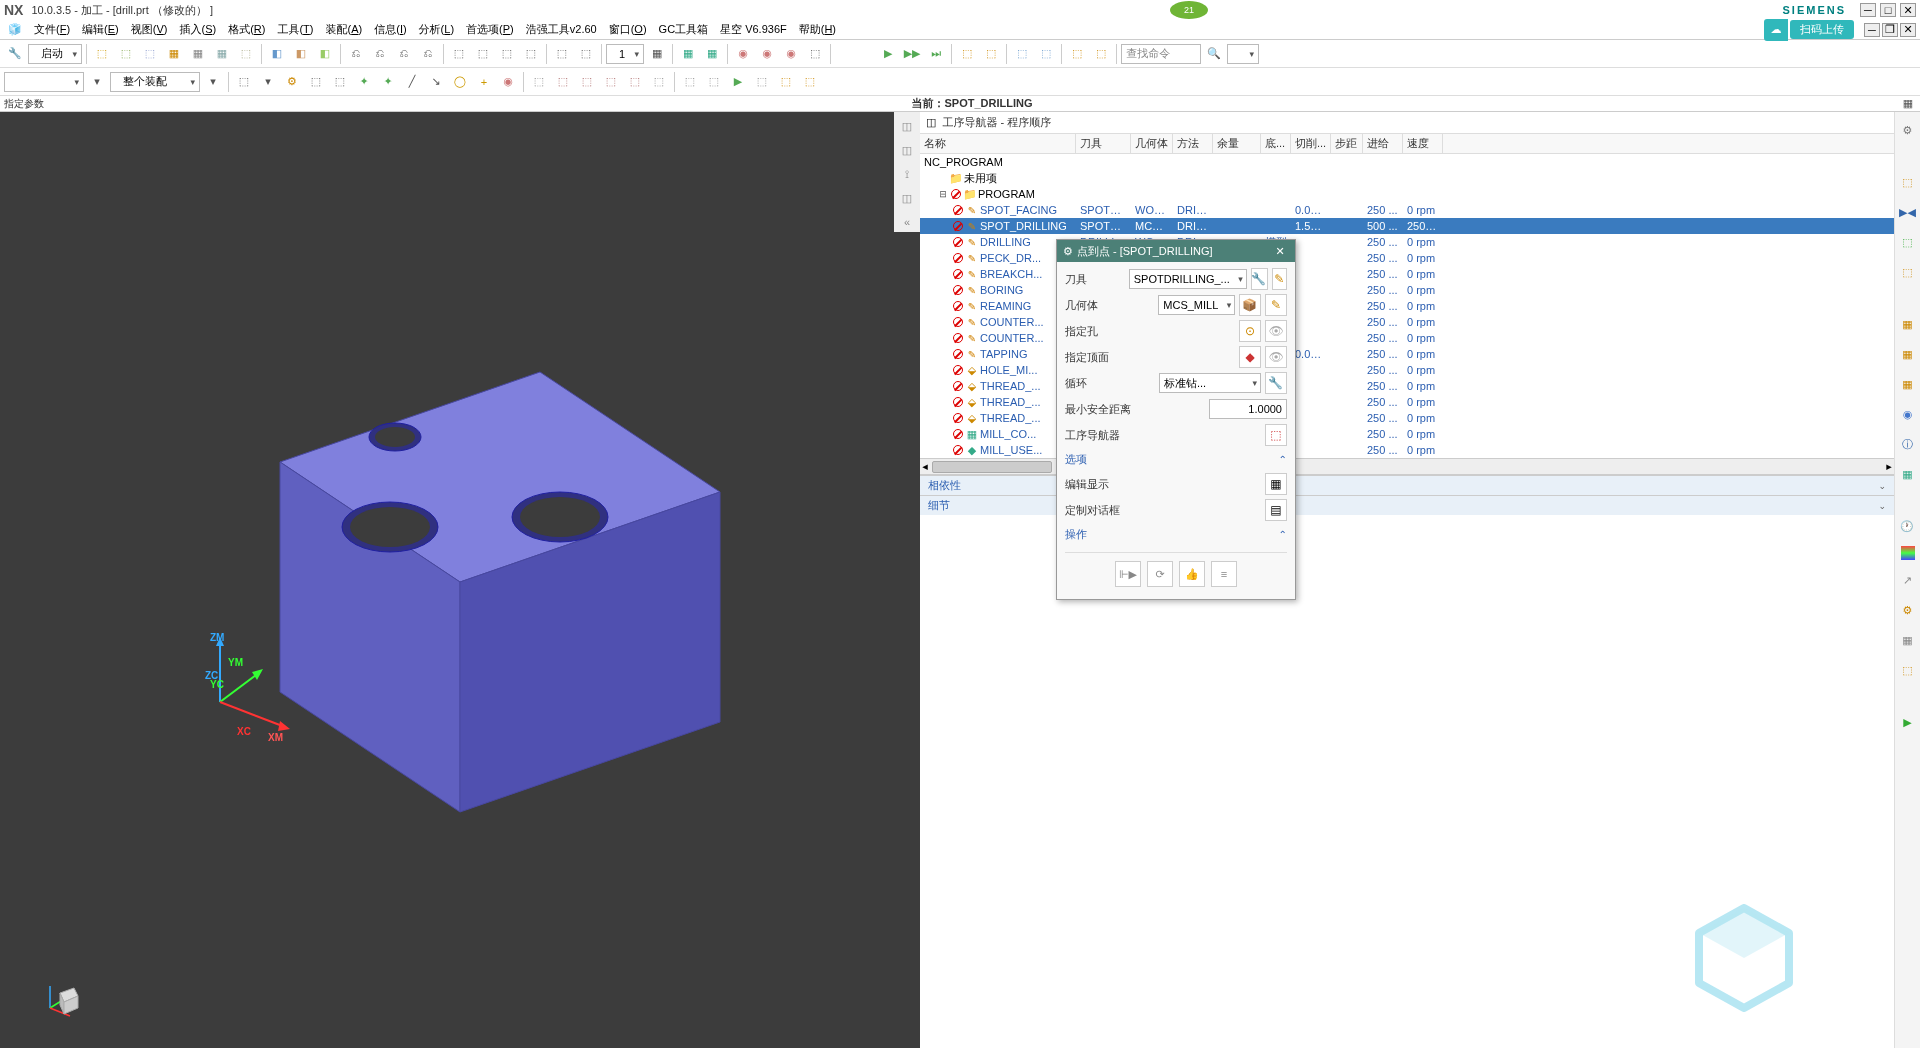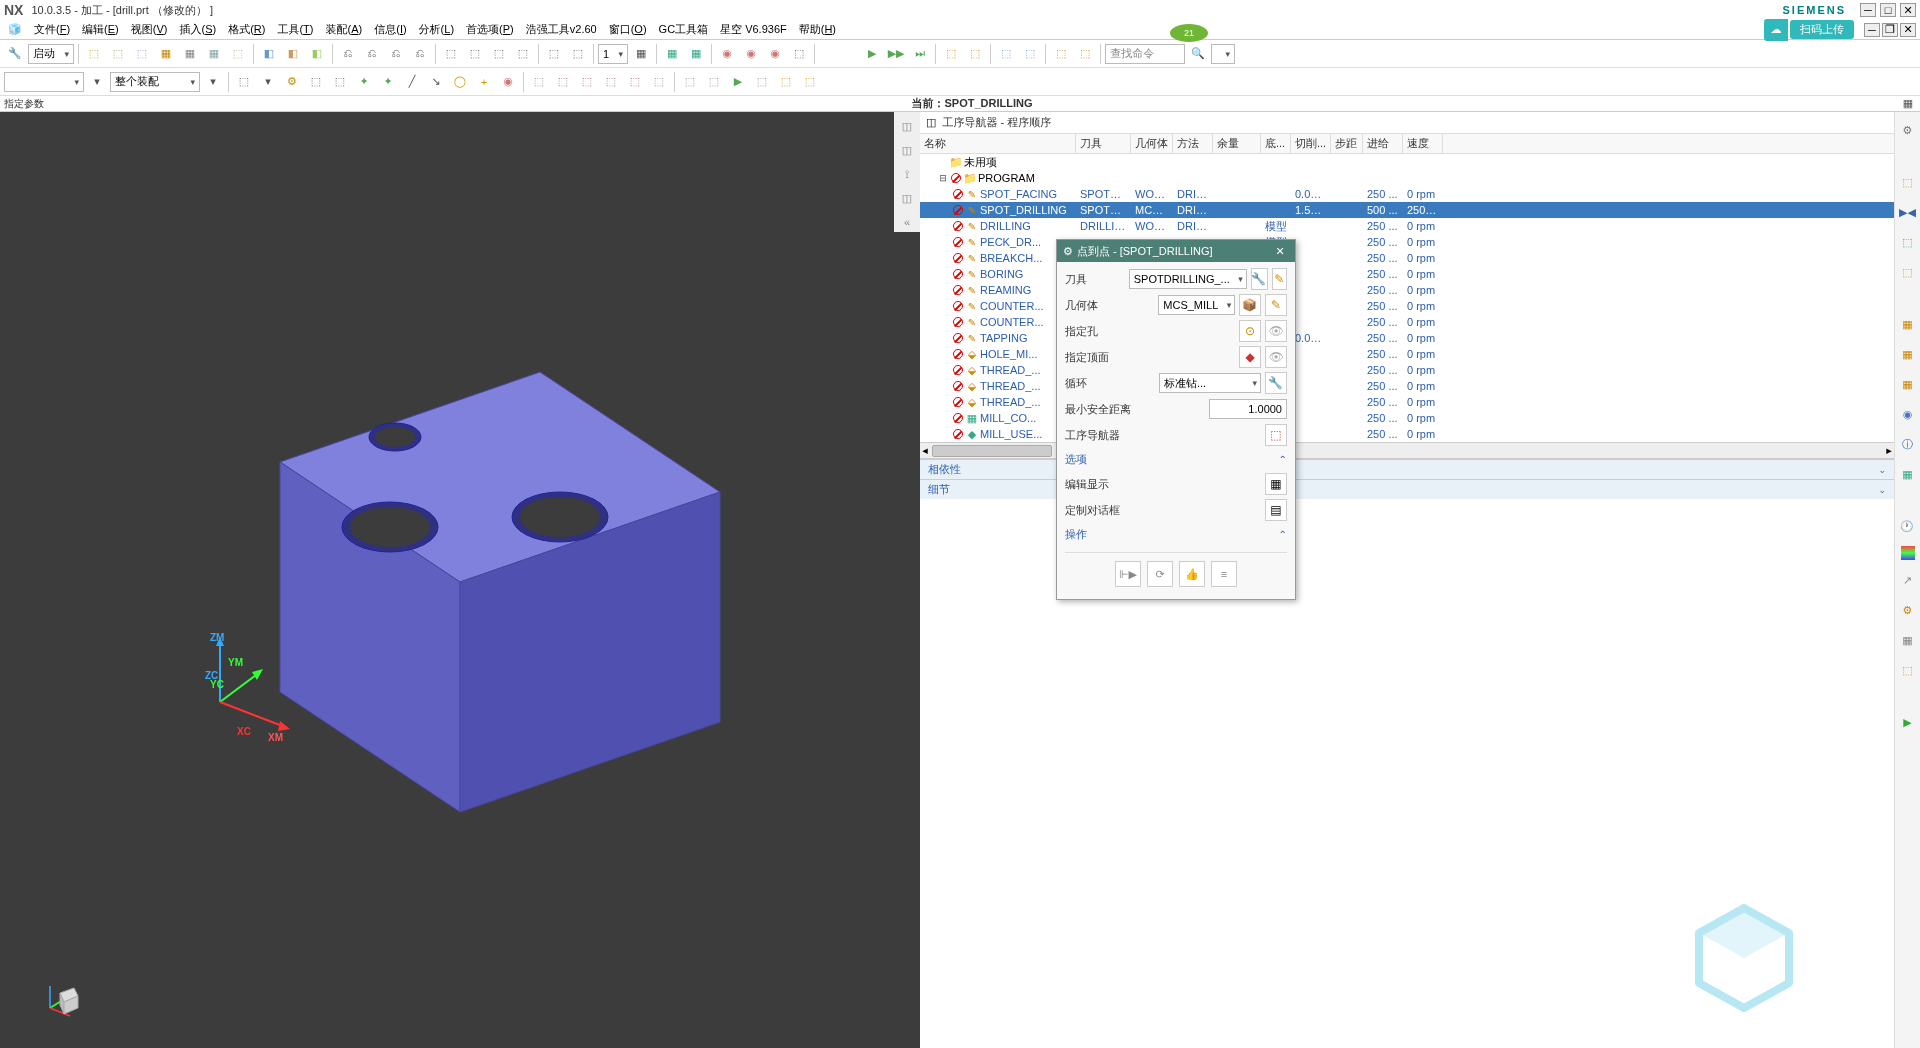--- a/index.html
+++ b/index.html
@@ -2,32 +2,32 @@
 <html><head>
 <meta charset="utf-8">
 <style>
 * { margin: 0; padding: 0; box-sizing: border-box; font-family: "Microsoft YaHei", Arial, sans-serif; font-size: 11px; }
 body { width: 1920px; height: 1048px; overflow: hidden; background: #f0f0f0; position: relative; }
 .title-bar { height: 20px; background: #fff; display: flex; align-items: center; padding: 0 4px; }
 .title-bar .nx-logo { font-weight: bold; color: #555; font-size: 14px; margin-right: 8px; }
 .title-bar .title-text { color: #333; flex: 1; }
 .title-bar .right-ctrls { display: flex; align-items: center; gap: 4px; margin-left: 34px; }
 .title-bar .siemens { color: #008080; font-weight: bold; letter-spacing: 2px; margin-right: 10px; }
-.green-circle { width: 38px; height: 18px; border-radius: 50%; background: #6fb536; color: #fff; display: flex; align-items: center; justify-content: center; font-size: 9px; position: absolute; left: 1170px; top: 1px; margin-top: 23px; }
+.green-circle { width: 38px; height: 18px; border-radius: 50%; background: #6fb536; color: #fff; display: flex; align-items: center; justify-content: center; font-size: 9px; position: absolute; left: 1170px; top: 1px; }
 .win-btn { width: 16px; height: 14px; border: 1px solid #999; background: #eee; display: flex; align-items: center; justify-content: center; cursor: pointer; }
 .menu-bar { height: 20px; background: #fff; border-bottom: 1px solid #ccc; display: flex; align-items: center; padding: 0 4px; gap: 2px; }
 .menu-bar .menu-item { padding: 2px 6px; cursor: pointer; }
 .menu-bar .menu-item u { text-decoration: underline; }
 .menu-bar .filler { flex: 1; }
 .menu-bar .teal-btn { background: #30b8bb; color: #fff; padding: 2px 10px; border-radius: 3px; display: flex; align-items: center; gap: 4px; }
 .sub-win-btns { display: flex; gap: 2px; margin-left: 8px; }
 .toolbar-row { height: 28px; background: #fff; border-bottom: 1px solid #ddd; display: flex; align-items: center; padding: 0 4px; gap: 2px; }
 .tb-btn { width: 22px; height: 22px; border: 1px solid transparent; display: flex; align-items: center; justify-content: center; cursor: pointer; color: #555; }
 .tb-sep { width: 1px; height: 20px; background: #ccc; margin: 0 2px; }
-.tb-dropdown { height: 20px; border: 1px solid #bbb; padding: 0 18px 0 4px; background: #fff; position: relative; display: flex; align-items: center; min-width: 50px; }
+.tb-dropdown { height: 20px; border: 1px solid #bbb; padding: 0 18px 0 12px; background: #fff; position: relative; display: flex; align-items: center; min-width: 50px; }
 .tb-dropdown::after { content: "▾"; position: absolute; right: 4px; color: #555; font-size: 9px; }
 .search-box { height: 20px; border: 1px solid #bbb; padding: 0 4px; min-width: 80px; color: #888; display: flex; align-items: center; }
 .status-bar { height: 16px; background: #fff; border-bottom: 1px solid #ccc; display: flex; align-items: center; padding: 0 4px; }
 .status-bar .status-text { font-size: 10px; color: #333; }
 .status-bar .center-text { margin: 0 auto; color: #333; }
 .main-area { display: flex; height: 946px; }
 .viewport { width: 920px; background: #3c3c3c; position: relative; }
 .left-toolstrip { position: absolute; right: 0; top: 0; width: 26px; background: #efefef; height: 120px; display: flex; flex-direction: column; align-items: center; padding-top: 4px; gap: 4px; }
 .left-toolstrip .strip-icon { width: 20px; height: 20px; color: #888; display: flex; align-items: center; justify-content: center; }
 .model-svg { position: absolute; top: 180px; left: 180px; }
@@ -274,20 +274,34 @@
         <div class="col-h" style="width: 40px;">方法</div>
         <div class="col-h" style="width: 48px;">余量</div>
         <div class="col-h" style="width: 30px;">底...</div>
         <div class="col-h" style="width: 40px;">切削...</div>
         <div class="col-h" style="width: 32px;">步距</div>
         <div class="col-h" style="width: 40px;">进给</div>
         <div class="col-h" style="width: 40px;">速度</div>
       </div>
     <div class="tree-area" id="tree">
         <div class="tree-row">
+          <span class="cell name-cell" style="width: 156px; padding-left: 4px;">
+            <span>NC_PROGRAM</span>
+          </span>
+          <span class="cell" style="width: 55px;"></span>
+          <span class="cell" style="width: 42px;"></span>
+          <span class="cell" style="width: 40px;"></span>
+          <span class="cell" style="width: 48px;"></span>
+          <span class="cell" style="width: 30px;"></span>
+          <span class="cell" style="width: 40px;"></span>
+          <span class="cell" style="width: 32px;"></span>
+          <span class="cell" style="width: 40px;"></span>
+          <span class="cell" style="width: 40px;"></span>
+        </div>
+        <div class="tree-row">
           <span class="cell name-cell" style="width: 156px; padding-left: 18px;">
             <span class="expander"> </span>
             <span class="row-icon">📁</span>
             <span>未用项</span>
           </span>
           <span class="cell" style="width: 55px;"></span>
           <span class="cell" style="width: 42px;"></span>
           <span class="cell" style="width: 40px;"></span>
           <span class="cell" style="width: 48px;"></span>
           <span class="cell" style="width: 30px;"></span>

